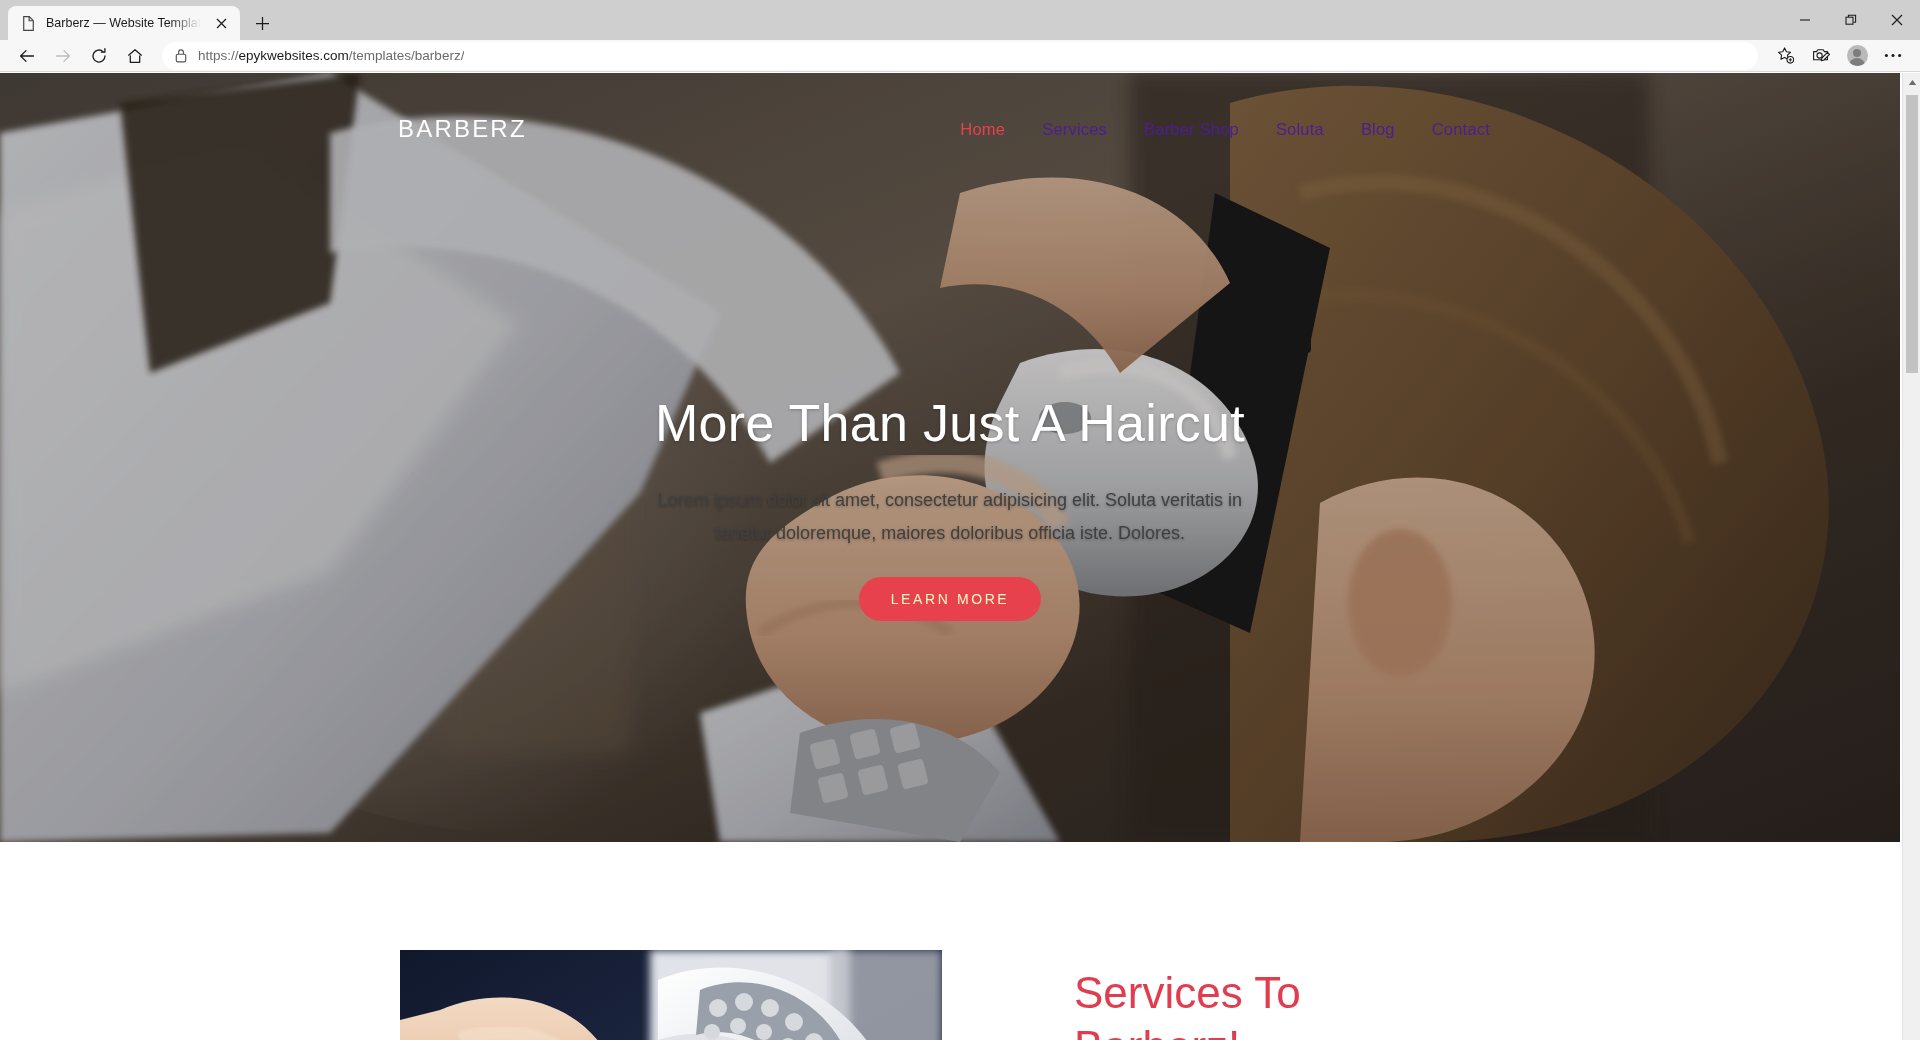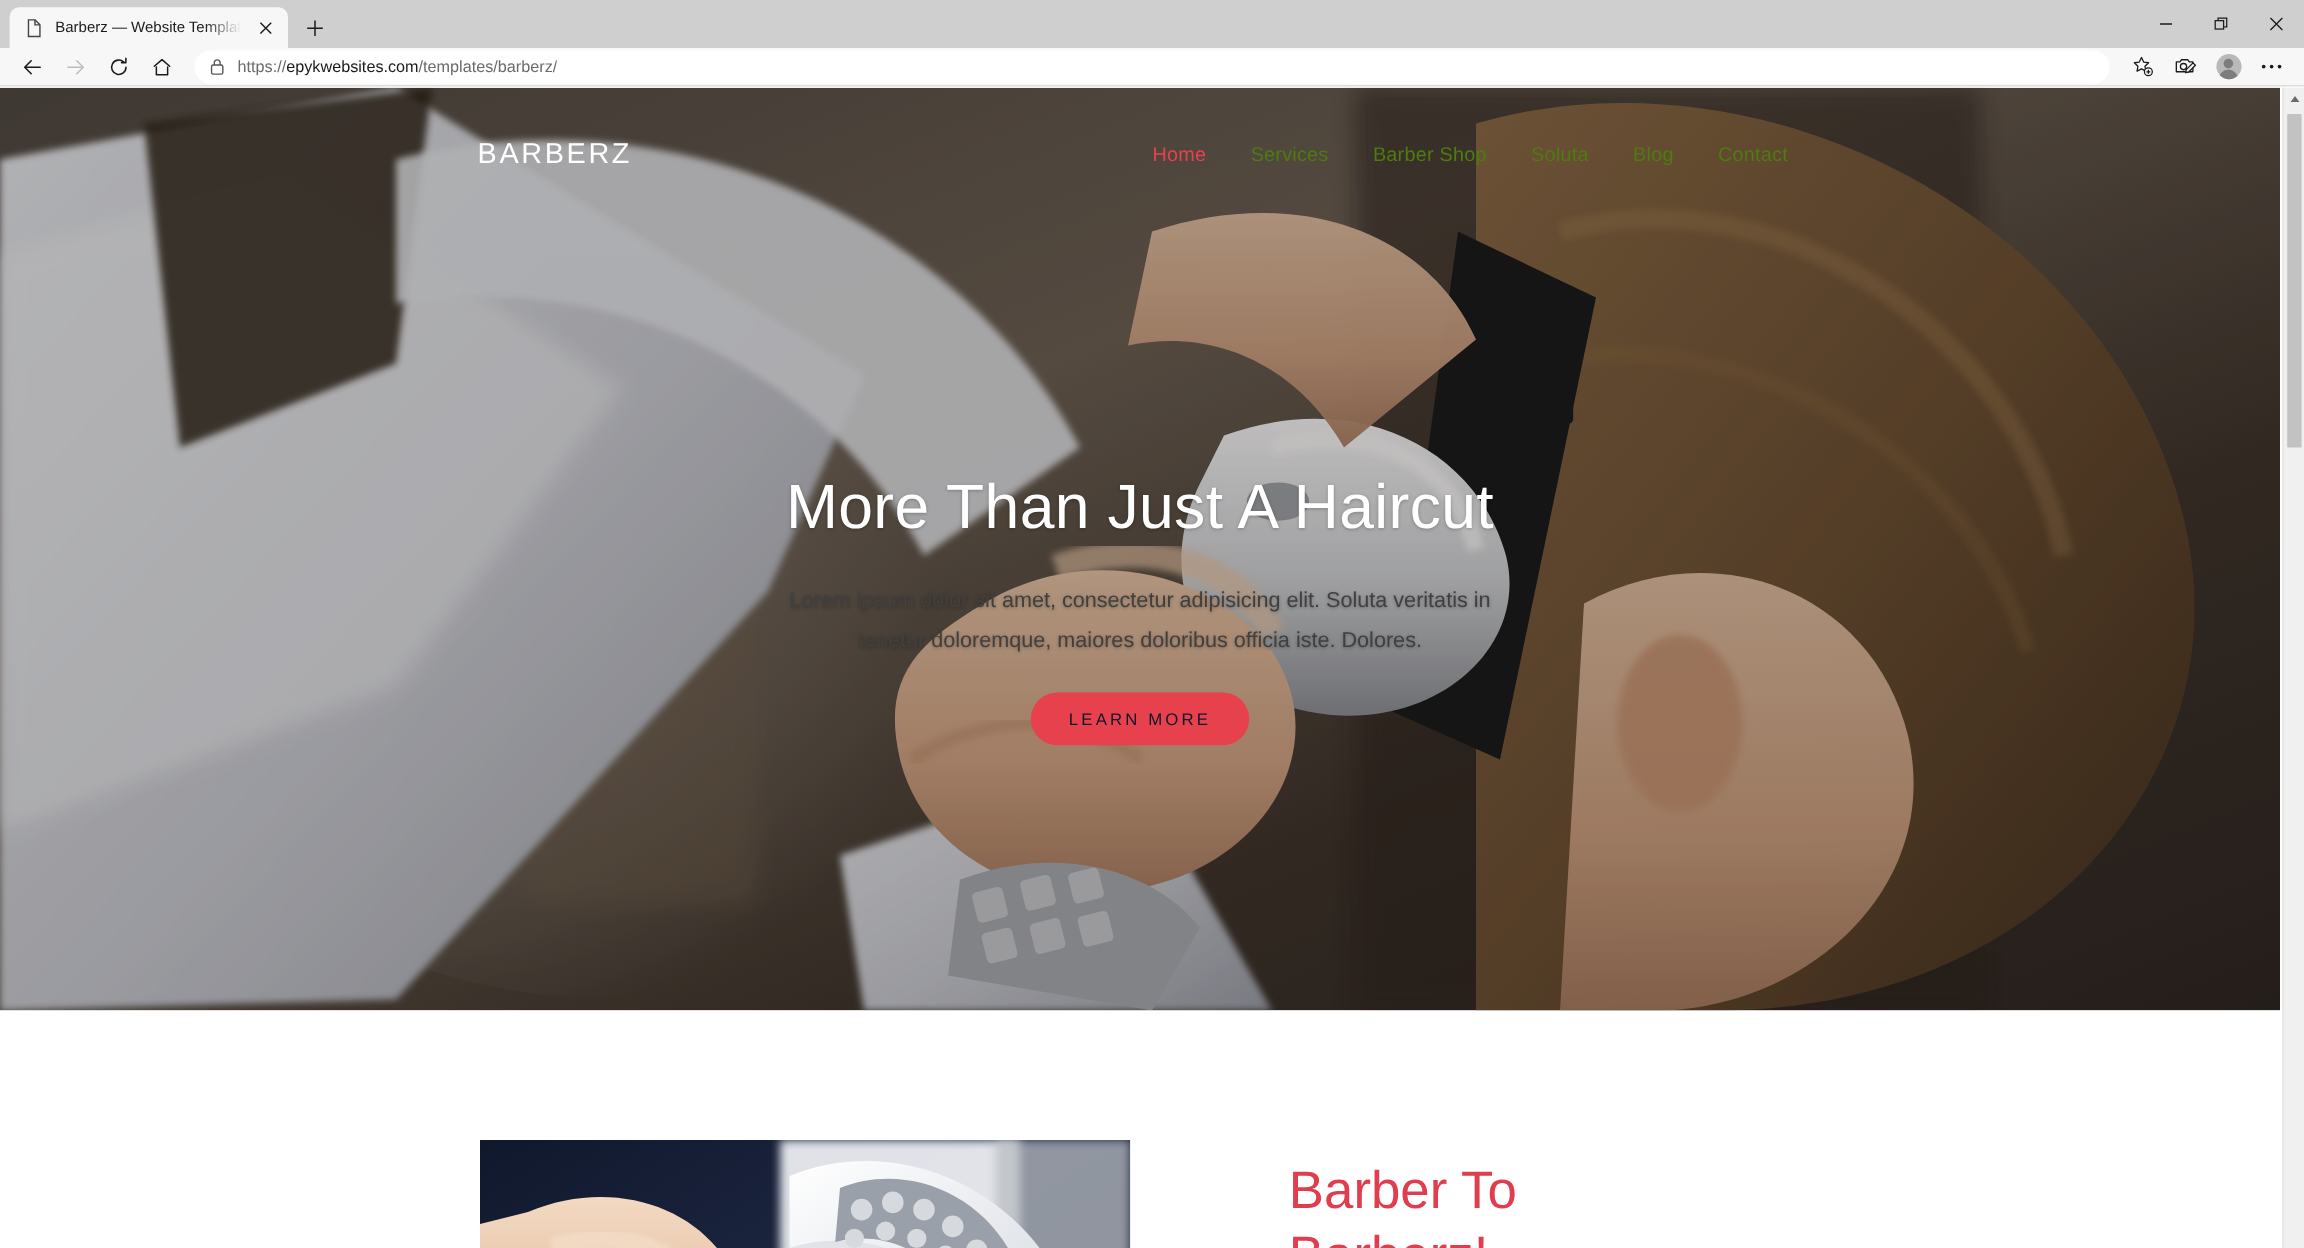--- a/index.html
+++ b/index.html
@@ -159,21 +159,21 @@
     margin-left: 398px;
   }
   .navlinks {
     margin-left: auto;
     margin-right: 410px;
     display: flex;
     align-items: center;
     gap: 37px;
   }
   .navlink {
-    color: #4d7c0f;
+    color: #4c1d95;
     font-size: 16.5px;
     letter-spacing: 0.2px;
     text-decoration: none;
     white-space: nowrap;
   }
   .navlink.active { color: #e8414e; }
 
   .hero-content {
     position: absolute;
     left: 0; right: 0;
@@ -195,21 +195,21 @@
     line-height: 1.85;
     margin-top: 32px;
     max-width: 640px;
     margin-left: auto; margin-right: auto;
     text-shadow: 0 1px 3px rgba(0,0,0,0.3);
   }
   .hero-btn {
     display: inline-block;
     margin-top: 26px;
     background: #e8414e;
-    color: #0f172a;
+    color: #fef9c3;
     font-size: 14px;
     letter-spacing: 2.6px;
     padding: 14px 32px;
     border-radius: 26px;
     border: none;
     cursor: pointer;
     font-family: "Liberation Sans", sans-serif;
   }
 
   
@@ -541,21 +541,21 @@
                   <circle cx="406" cy="114" r="8"></circle>
                 </g>
               </g>
 
               <path d="M430 230 C480 200 542 215 542 270 L542 330 L400 330 C398 290 405 252 430 230 Z" fill="#7b4f2a"></path>
               <path d="M450 250 C500 230 542 245 542 285" fill="none" stroke="#5d3a1d" stroke-width="14" opacity="0.7" filter="url(#wsoft2)"></path>
               <path d="M408 268 C440 252 470 256 486 276 C500 296 488 330 456 330 L406 330 Z" fill="url(#wSkin)"></path>
             </svg>
           </div>
           <div class="welcome-text">
-            <h2 class="welcome-head"><span>Barber To</span><br><span>Barberz!</span></h2>
+            <h2 class="welcome-head"><span>Services To</span><br><span>Barberz!</span></h2>
           </div>
         </div>
       </section>
 
     </div>
   </div>
 
   <div class="scrollbar">
     <div class="sb-arrow">
       <svg width="9" height="7" viewBox="0 0 9 7">

